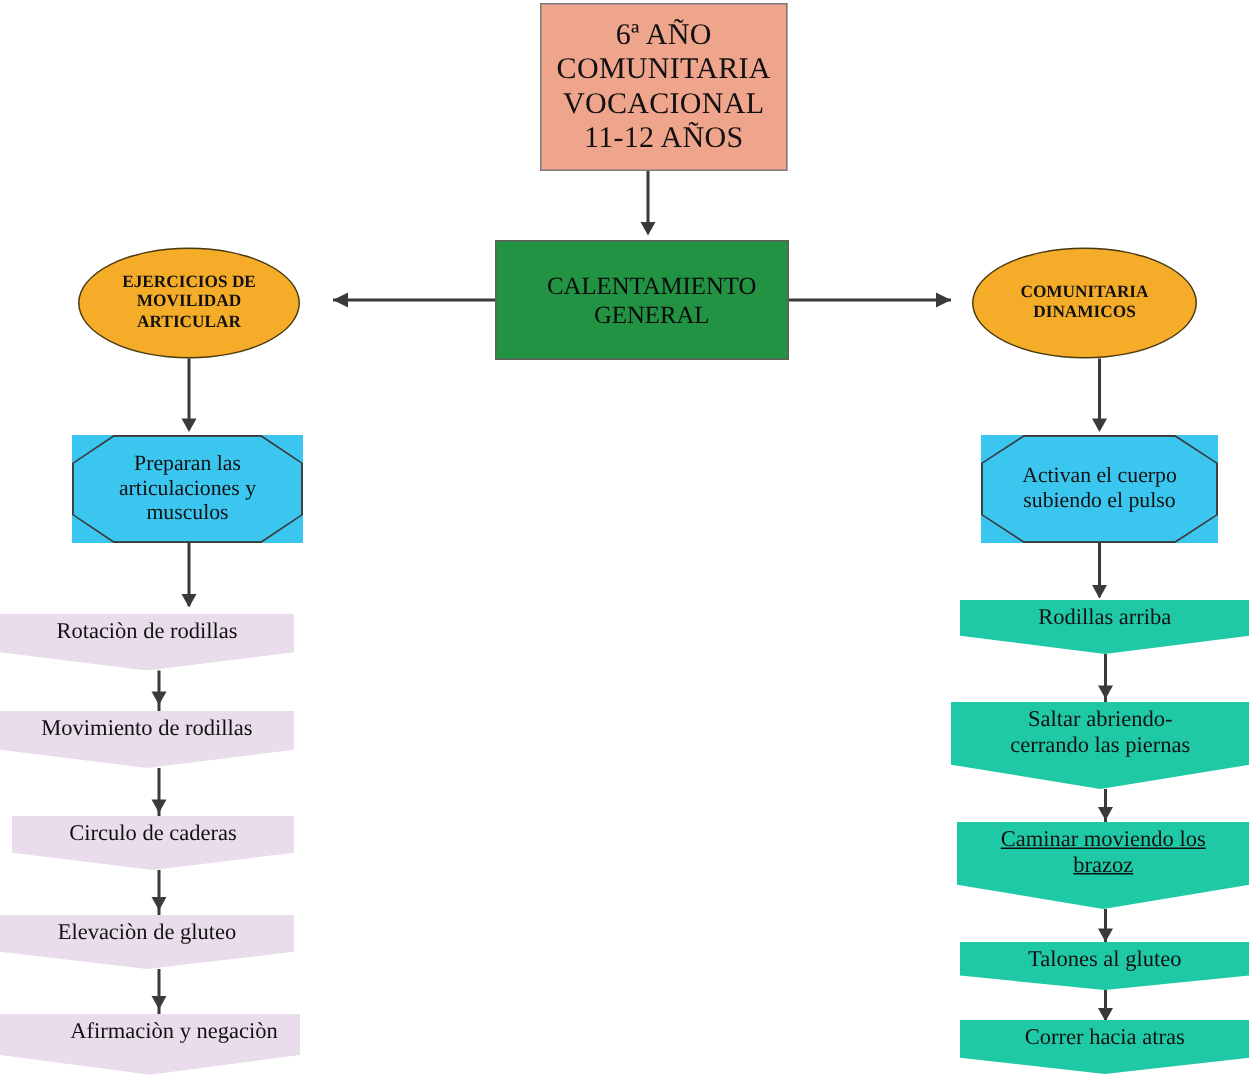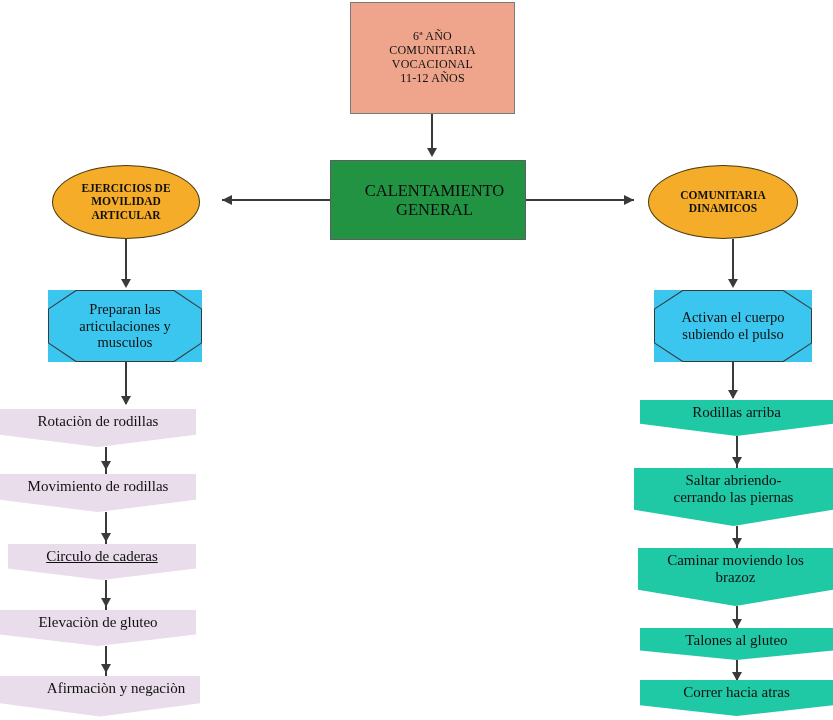--- a/index.html
+++ b/index.html
@@ -33,26 +33,26 @@
   .rect-node {
     position: absolute;
     display: flex;
     align-items: center;
     justify-content: center;
     box-sizing: border-box;
     border: 1px solid #7a7a7a;
   }
 
   #top-box {
-    left: 350px;
+    left: 360px;
     top: 2px;
     width: 165px;
     height: 112px;
     background: #EFA48C;
-    font-size: 12px;
+    font-size: 20px;
     letter-spacing: .2px;
   }
 
   #center-box {
     left: 330px;
     top: 160px;
     width: 196px;
     height: 80px;
     background: #229343;
     border: 1px solid #5f5f5f;
@@ -236,21 +236,21 @@
   <div class="arrow-down" style="left:101px; top:461px;"></div>
 
   <div class="chev-node chev-pink" style="left:0px; top:474px; width:196px; height:38px;">
     <div class="chev-bg" style="clip-path: polygon(0% 0%, 100% 0%, 100% 68%, 50% 100%, 0% 68%);"></div>
     <span class="node-label">Movimiento de rodillas</span>
   </div>
 
   <div class="vline" style="left:105px; top:512px; height:32px;"></div>
   <div class="arrow-down" style="left:101px; top:533px;"></div>
 
-  <div class="chev-node chev-pink" style="left:8px; top:544px; width:188px; height:36px;text-decoration:underline;">
+  <div class="chev-node chev-pink" style="left:8px; top:544px; width:188px; height:36px;">
     <div class="chev-bg" style="clip-path: polygon(0% 0%, 100% 0%, 100% 68%, 50% 100%, 0% 68%);"></div>
     <span class="node-label">Circulo de caderas</span>
   </div>
 
   <div class="vline" style="left:105px; top:580px; height:30px;"></div>
   <div class="arrow-down" style="left:101px; top:598px;"></div>
 
   <div class="chev-node chev-pink" style="left:0px; top:610px; width:196px; height:36px;">
     <div class="chev-bg" style="clip-path: polygon(0% 0%, 100% 0%, 100% 68%, 50% 100%, 0% 68%);"></div>
     <span class="node-label">Elevaciòn de gluteo</span>
@@ -290,21 +290,21 @@
 
   <div class="chev-node chev-teal" style="left:634px; top:468px; width:199px; height:58px;">
     <div class="chev-bg" style="clip-path: polygon(0% 0%, 100% 0%, 100% 72%, 50% 100%, 0% 72%);"></div>
     <span class="node-label">Saltar abriendo-
 cerrando las piernas</span>
   </div>
 
   <div class="vline" style="left:736px; top:526px; height:22px;"></div>
   <div class="arrow-down" style="left:732px; top:538px;"></div>
 
-  <div class="chev-node chev-teal" style="left:638px; top:548px; width:195px; height:58px;">
+  <div class="chev-node chev-teal" style="left:638px; top:548px; width:195px; height:58px;text-decoration:underline;">
     <div class="chev-bg" style="clip-path: polygon(0% 0%, 100% 0%, 100% 72%, 50% 100%, 0% 72%);"></div>
     <span class="node-label">Caminar moviendo los
 brazoz</span>
   </div>
 
   <div class="vline" style="left:736px; top:606px; height:22px;"></div>
   <div class="arrow-down" style="left:732px; top:619px;"></div>
 
   <div class="chev-node chev-teal" style="left:640px; top:628px; width:193px; height:32px;">
     <div class="chev-bg" style="clip-path: polygon(0% 0%, 100% 0%, 100% 70%, 50% 100%, 0% 70%);"></div>

